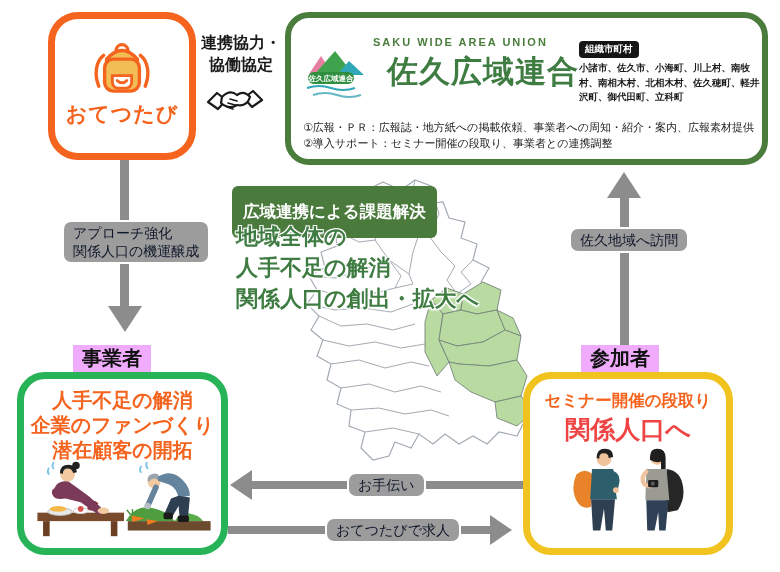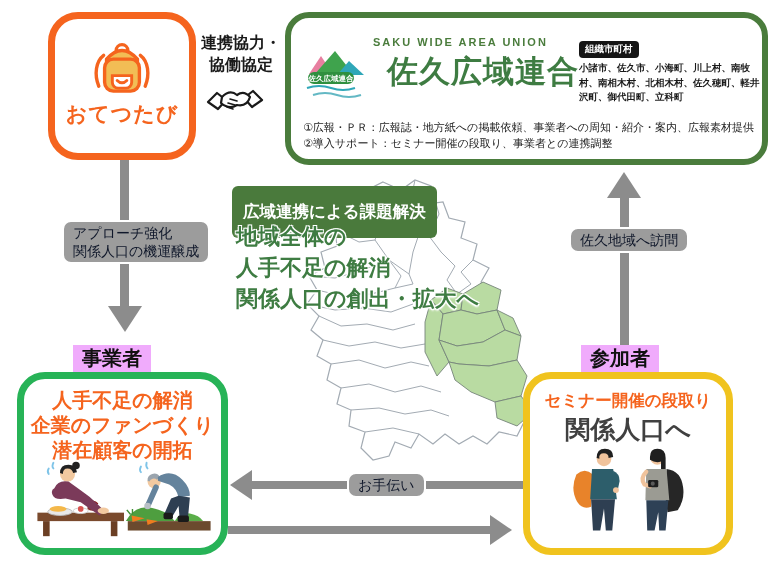--- a/index.html
+++ b/index.html
@@ -54,21 +54,21 @@
   
   .boxTitle { position:absolute; z-index:4; background:#f0abfc; font-weight:bold; font-size:20px;
     color:#111; padding:0 9px; white-space:nowrap; }
   .bizBox { position:absolute; left:17px; top:372px; width:211px; height:183px; background:#fff;
     border:7px solid #27b357; border-radius:28px; z-index:3; text-align:center; }
   .bizLines { margin-top:9px; color:#f5641e; font-weight:bold; font-size:20px; line-height:25px; }
   .bizArt { position:absolute; left:4px; bottom:5px; }
   .partBox { position:absolute; left:523px; top:372px; width:210px; height:183px; background:#fff;
     border:7px solid #f0c31e; border-radius:28px; z-index:3; text-align:center; }
   .partLine1 { margin-top:11px; color:#f5641e; font-weight:bold; font-size:16.5px; }
-  .partLine2 { color:#404040; font-weight:bold; font-size:25px; margin-top:1px; }
+  .partLine2 { color:#ef4444; font-weight:bold; font-size:25px; margin-top:1px; }
   .partArt { position:absolute; left:20px; bottom:7px; }
 </style>
 </head>
 <body>
 
 <div id="canvas">
 
   <div class="mapWrap">
     <svg width="280" height="296" viewBox="0 0 280 296">
       <path d="M100,6 L118,14 L132,4 L148,10 L144,28 L160,26 L166,42 L182,46 L178,62 L194,68 L190,84 L206,92 L198,106 L212,114 L206,128 L192,130 L200,144 L190,156 L204,164 L212,180 L228,190 L238,210 L230,228 L242,244 L234,260 L216,256 L204,268 L190,260 L176,268 L162,258 L150,268 L136,258 L128,272 L112,266 L106,280 L90,284 L78,272 L82,256 L66,250 L68,234 L54,228 L58,212 L44,204 L48,188 L34,180 L40,164 L28,154 L36,140 L24,128 L34,114 L26,100 L42,92 L38,76 L54,70 L52,54 L68,50 L68,32 L84,30 L88,12 Z" fill="#ffffff" stroke="#a3abb3" stroke-width="1.2"></path>
@@ -244,14 +244,15 @@
       </svg>
     </div>
   </div>
 
   <div class="hline" style="left:248px; top:481px; width:275px; height:8px;"></div>
   <div class="ah ah-left" style="left:230px; top:470px;"></div>
   <div class="flowBadge" style="left:347px; top:472px;">お手伝い</div>
 
   <div class="hline" style="left:228px; top:526px; width:264px; height:8px;"></div>
   <div class="ah ah-right" style="left:490px; top:515px;"></div>
+  <div class="flowBadge" style="left:325px; top:517px;">おてつたびで求人</div>
 
 </div>
 
 </body></html>

